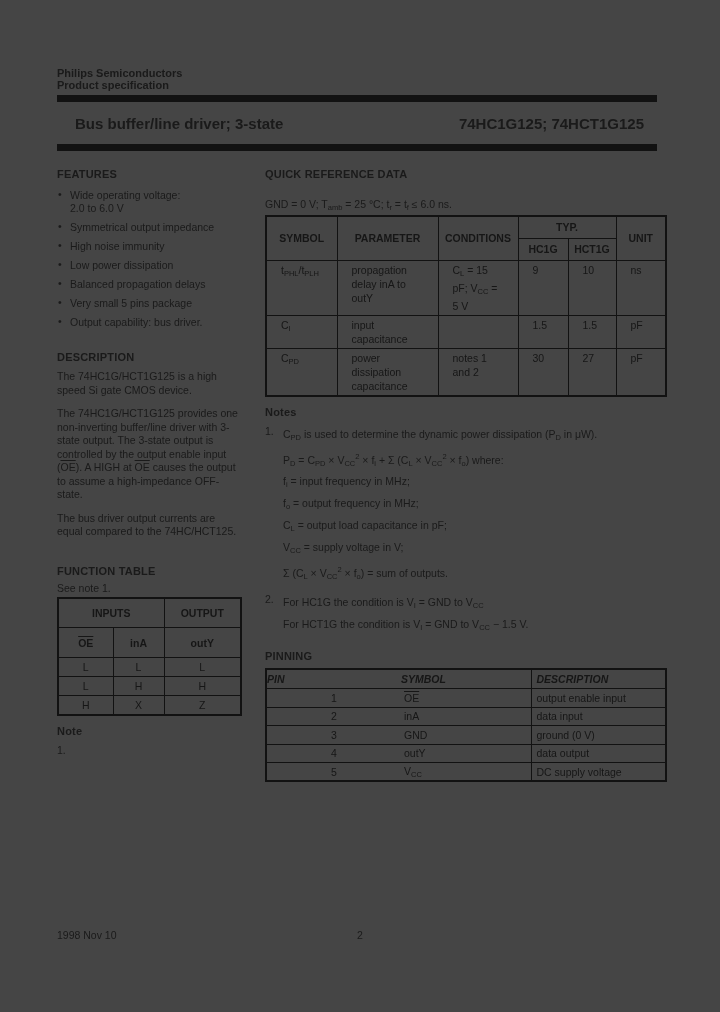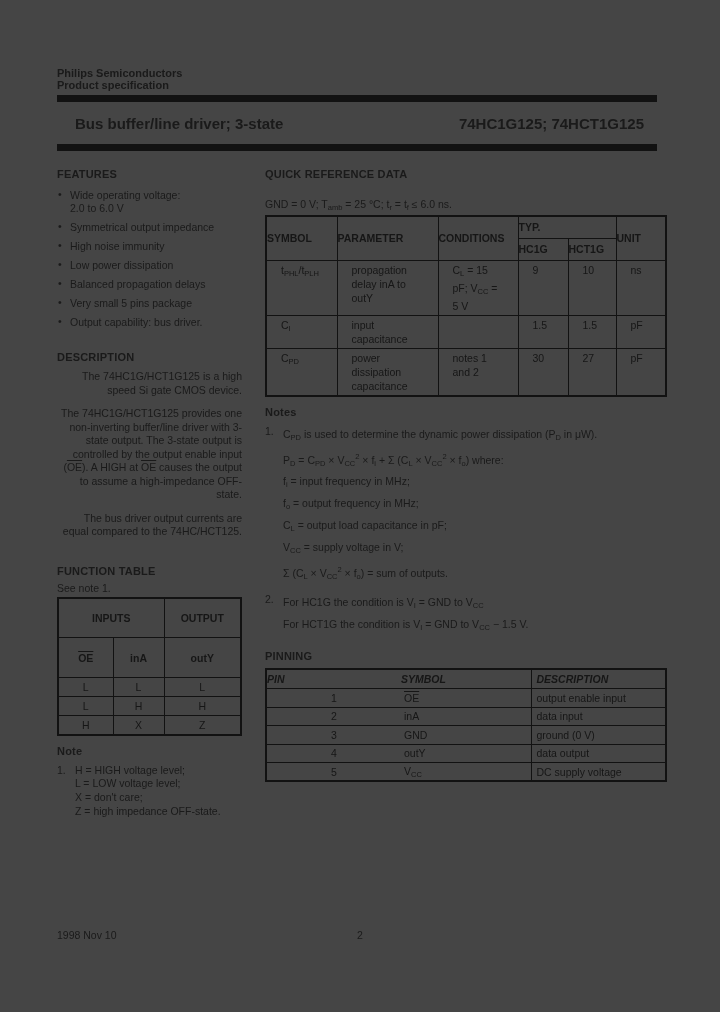--- a/index.html
+++ b/index.html
@@ -32,50 +32,50 @@
   .body-txt { font-size:10.5px; line-height:13.5px; }
 
   
   .feat-list { margin-top:9px; }
   .feat { position:relative; padding-left:13px; margin-bottom:6px; font-size:10.5px; line-height:13px; }
   .feat .bullet { position:absolute; left:1px; top:-1px; }
   .feat span.txt { white-space:pre-line; }
 
   
   .desc-h { margin-top:22px; }
-  .desc-p { margin-top:7px; margin-bottom:10px;text-align:right; }
+  .desc-p { margin-top:7px; margin-bottom:10px; }
   .desc-p:last-of-type { margin-bottom:0; }
 
   
   table { border-collapse:collapse; table-layout:fixed; font-size:10.5px; color:#161616; }
   th, td { border:1.2px solid #121212; }
   table.outer { border:2.5px solid #121212; }
   th { font-weight:bold; }
 
   
   .ft-h { margin-top:26px; }
   .ft-intro { margin-top:5px; font-size:10.5px; }
   .func-table { width:183px; margin-top:3px; }
   .func-table th, .func-table td { text-align:center; vertical-align:middle; }
-  .func-table thead th { height:40px;margin-top:44px; }
+  .func-table thead th { height:30px;margin-top:44px; }
   .func-table tbody td { height:19px; }
   .func-table col.c1 { width:55px; } .func-table col.c2 { width:51px; } .func-table col.c3 { width:77px; }
 
   .note-h { margin-top:9px; font-size:11px; }
   .note-item { display:flex; margin-top:7px; font-size:10.5px; }
   .note-num { width:18px; flex:none; }
   .note-body > div { line-height:13.8px; }
   .note-body.wide > div { line-height:19px; }
 
   
   .qrd-cond { margin-top:18px; font-size:10.5px; }
   .qrd-table { width:400px; margin-top:3px; }
   .qrd-table col.c1{width:71px;} .qrd-table col.c2{width:101px;} .qrd-table col.c3{width:80px;}
   .qrd-table col.c4{width:50px;} .qrd-table col.c5{width:48px;} .qrd-table col.c6{width:50px;}
-  .qrd-table thead th { height:22px; text-align:left; vertical-align:middle; }
+  .qrd-table thead th { height:22px; text-align:center; vertical-align:middle; }
   .qrd-table tbody td { vertical-align:top; padding:2px 14px; line-height:14px; }
   .qrd-table tbody tr.r1 td { height:33px; }
   .qrd-table tbody tr.r2 td { height:18px; }
   .qrd-table tbody tr.r3 td { height:32px; }
 
   
   .pin-h { margin-top:13px; }
   .pin-table { width:400px; margin-top:6px; }
   .pin-table col.c1{width:135px;} .pin-table col.c2{width:130px;} .pin-table col.c3{width:135px;}
   .pin-table th { height:20px; text-align:left; vertical-align:middle;font-style:italic; }
@@ -169,26 +169,20 @@
               <td>H</td>
               <td>X</td>
               <td>Z</td>
             </tr>
           </tbody>
         </table>
 
         <div class="h note-h">Note</div>
         <div class="note-item">
           <span class="note-num">1.</span>
-          <div class="note-body">
-            <div>H = HIGH voltage level;</div>
-            <div>L = LOW voltage level;</div>
-            <div>X = don't care;</div>
-            <div>Z = high impedance OFF-state.</div>
-          </div>
         </div>
       </div>
 
       <div class="col-right">
         <div class="h">QUICK REFERENCE DATA</div>
         <p class="qrd-cond">GND = 0 V; T<span class="sg-sub">amb</span> = 25 °C; t<span class="sg-sub">r</span> = t<span class="sg-sub">f</span> ≤ 6.0 ns.</p>
 
         <table class="outer qrd-table">
           <colgroup>
               <col class="c1">

